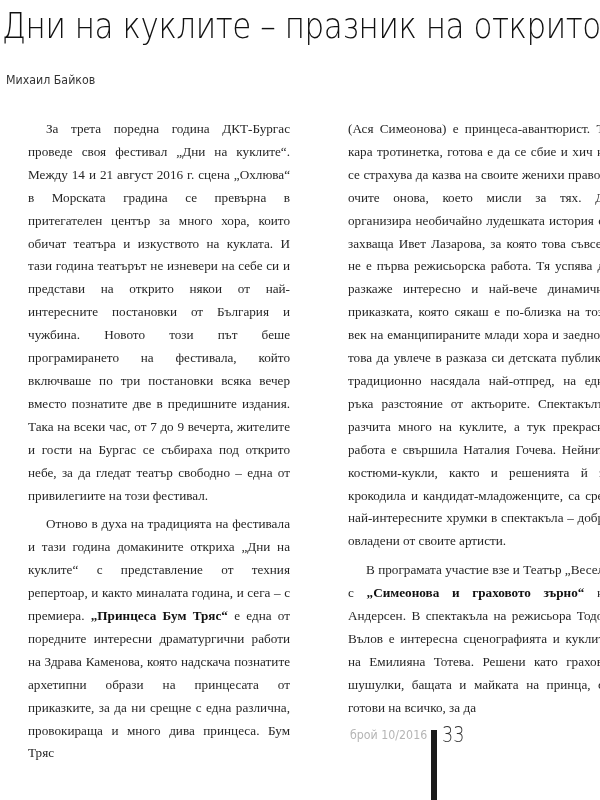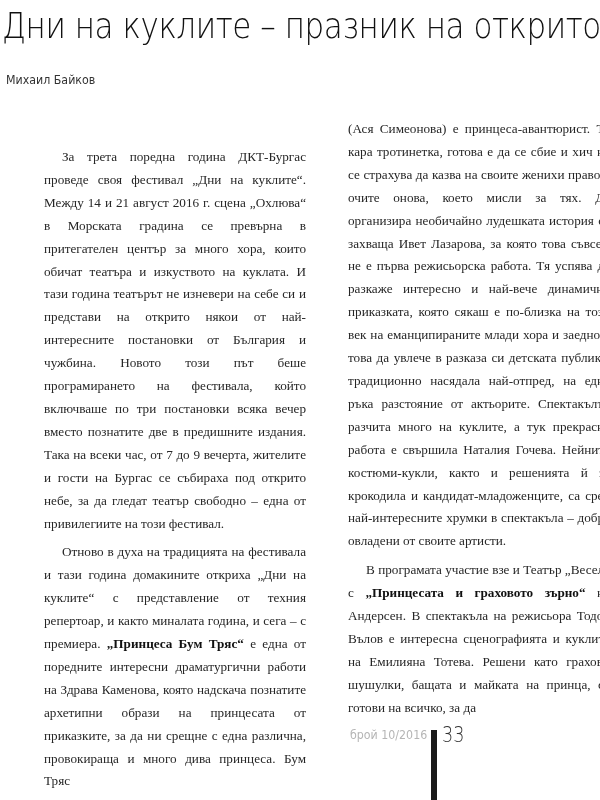--- a/index.html
+++ b/index.html
@@ -16,21 +16,21 @@
   .author {
     position:absolute; left:6px; top:72px;
     font-family:"DejaVu Sans", sans-serif; font-size:13px; color:#333;
     transform:scaleX(0.85); transform-origin:left top; white-space:nowrap;
   }
   .col {
     position:absolute; top:118px; width:262px;
     font-family:"Liberation Serif", serif; font-size:13.2px; line-height:22.9px;
     color:#262626; text-align:justify;
   }
-  .col.left { left:44px; width:262px;margin-top:28px; }
+  .col.left { left:28px; width:262px; }
   .col.right { left:300px; width:262px;margin-left:48px; }
   .col p { margin:0; text-indent:0; }
   .col p.indent { text-indent:18px; }
   .col p.gap { margin-top:6px; }
   .col b { font-weight:bold; color:#111; }
   .footer-issue {
     position:absolute; left:350px; top:727px;
     font-family:"DejaVu Sans", sans-serif; font-size:13px; color:#b5b5b5;
     transform:scaleX(0.85); transform-origin:left top; white-space:nowrap;
   }
@@ -49,18 +49,18 @@
 <div class="title">Дни на куклите – празник на открито</div>
 <div class="author">Михаил Байков</div>
 
 <div class="col left">
   <p class="indent">За трета поредна година ДКТ-Бургас проведе своя фестивал „Дни на куклите“. Между 14 и 21 август 2016 г. сцена „Охлюва“ в Морската градина се превърна в притегателен център за много хора, които обичат театъра и изкуството на куклата. И тази година театърът не изневери на себе си и представи на открито някои от най-интересните постановки от България и чужбина. Новото този път беше програмирането на фестивала, който включваше по три постановки всяка вечер вместо познатите две в предишните издания. Така на всеки час, от 7 до 9 вечерта, жителите и гости на Бургас се събираха под открито небе, за да гледат театър свободно – една от привилегиите на този фестивал.</p>
   <p class="indent gap"><span>Отново в духа на традицията на фестивала и тази година домакините откриха „Дни на куклите“ с представление от техния репертоар, и както миналата година, и сега – с премиера. </span><b>„Принцеса Бум Тряс“</b><span> е една от поредните интересни драматургични работи на Здрава Каменова, която надскача познатите архетипни образи на принцесата от приказките, за да ни срещне с една различна, провокираща и много дива принцеса. Бум Тряс</span></p>
 </div>
 
 <div class="col right">
   <p>(Ася Симеонова) е принцеса-авантюрист. Тя кара тротинетка, готова е да се сбие и хич не се страхува да казва на своите женихи право в очите онова, което мисли за тях. Да организира необичайно лудешката история се захваща Ивет Лазарова, за която това съвсем не е първа режисьорска работа. Тя успява да разкаже интересно и най-вече динамично приказката, която сякаш е по-близка на този век на еманципираните млади хора и заедно с това да увлече в разказа си детската публика, традиционно насядала най-отпред, на една ръка разстояние от актьорите. Спектакълът разчита много на куклите, а тук прекрасна работа е свършила Наталия Гочева. Нейните костюми-кукли, както и решенията й за крокодила и кандидат-младоженците, са сред най-интересните хрумки в спектакъла – добре овладени от своите артисти.</p>
-  <p class="indent gap"><span>В програмата участие взе и Театър „Весел“ с </span><b>„Принцесата и граховото зърно“</b><span> на Андерсен. В спектакъла на режисьора Тодор Вълов е интересна сценографията и куклите на Емилияна Тотева. Решени като грахови шушулки, бащата и майката на принца, са готови на всичко, за да</span></p>
+  <p class="indent gap"><span>В програмата участие взе и Театър „Весел“ с </span><b>„Симеонова и граховото зърно“</b><span> на Андерсен. В спектакъла на режисьора Тодор Вълов е интересна сценографията и куклите на Емилияна Тотева. Решени като грахови шушулки, бащата и майката на принца, са готови на всичко, за да</span></p>
 </div>
 
 <div class="footer-issue">брой 10/2016</div>
 <div class="footer-bar"></div>
 <div class="footer-page">33</div>
 
 </body></html>

